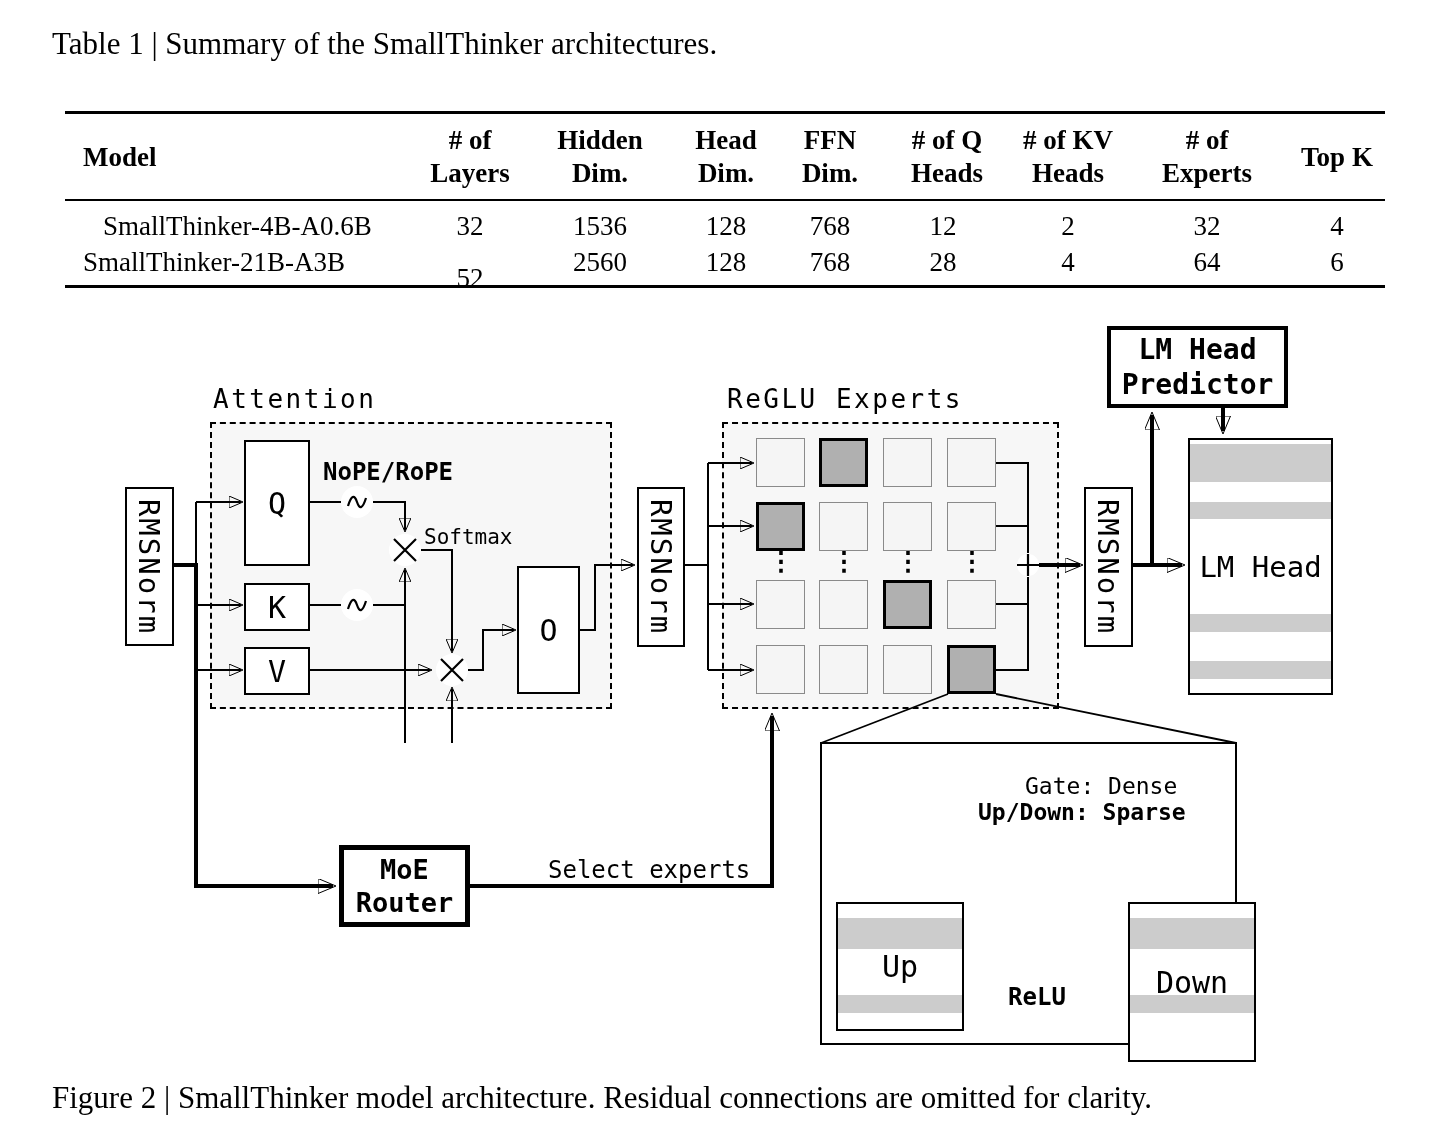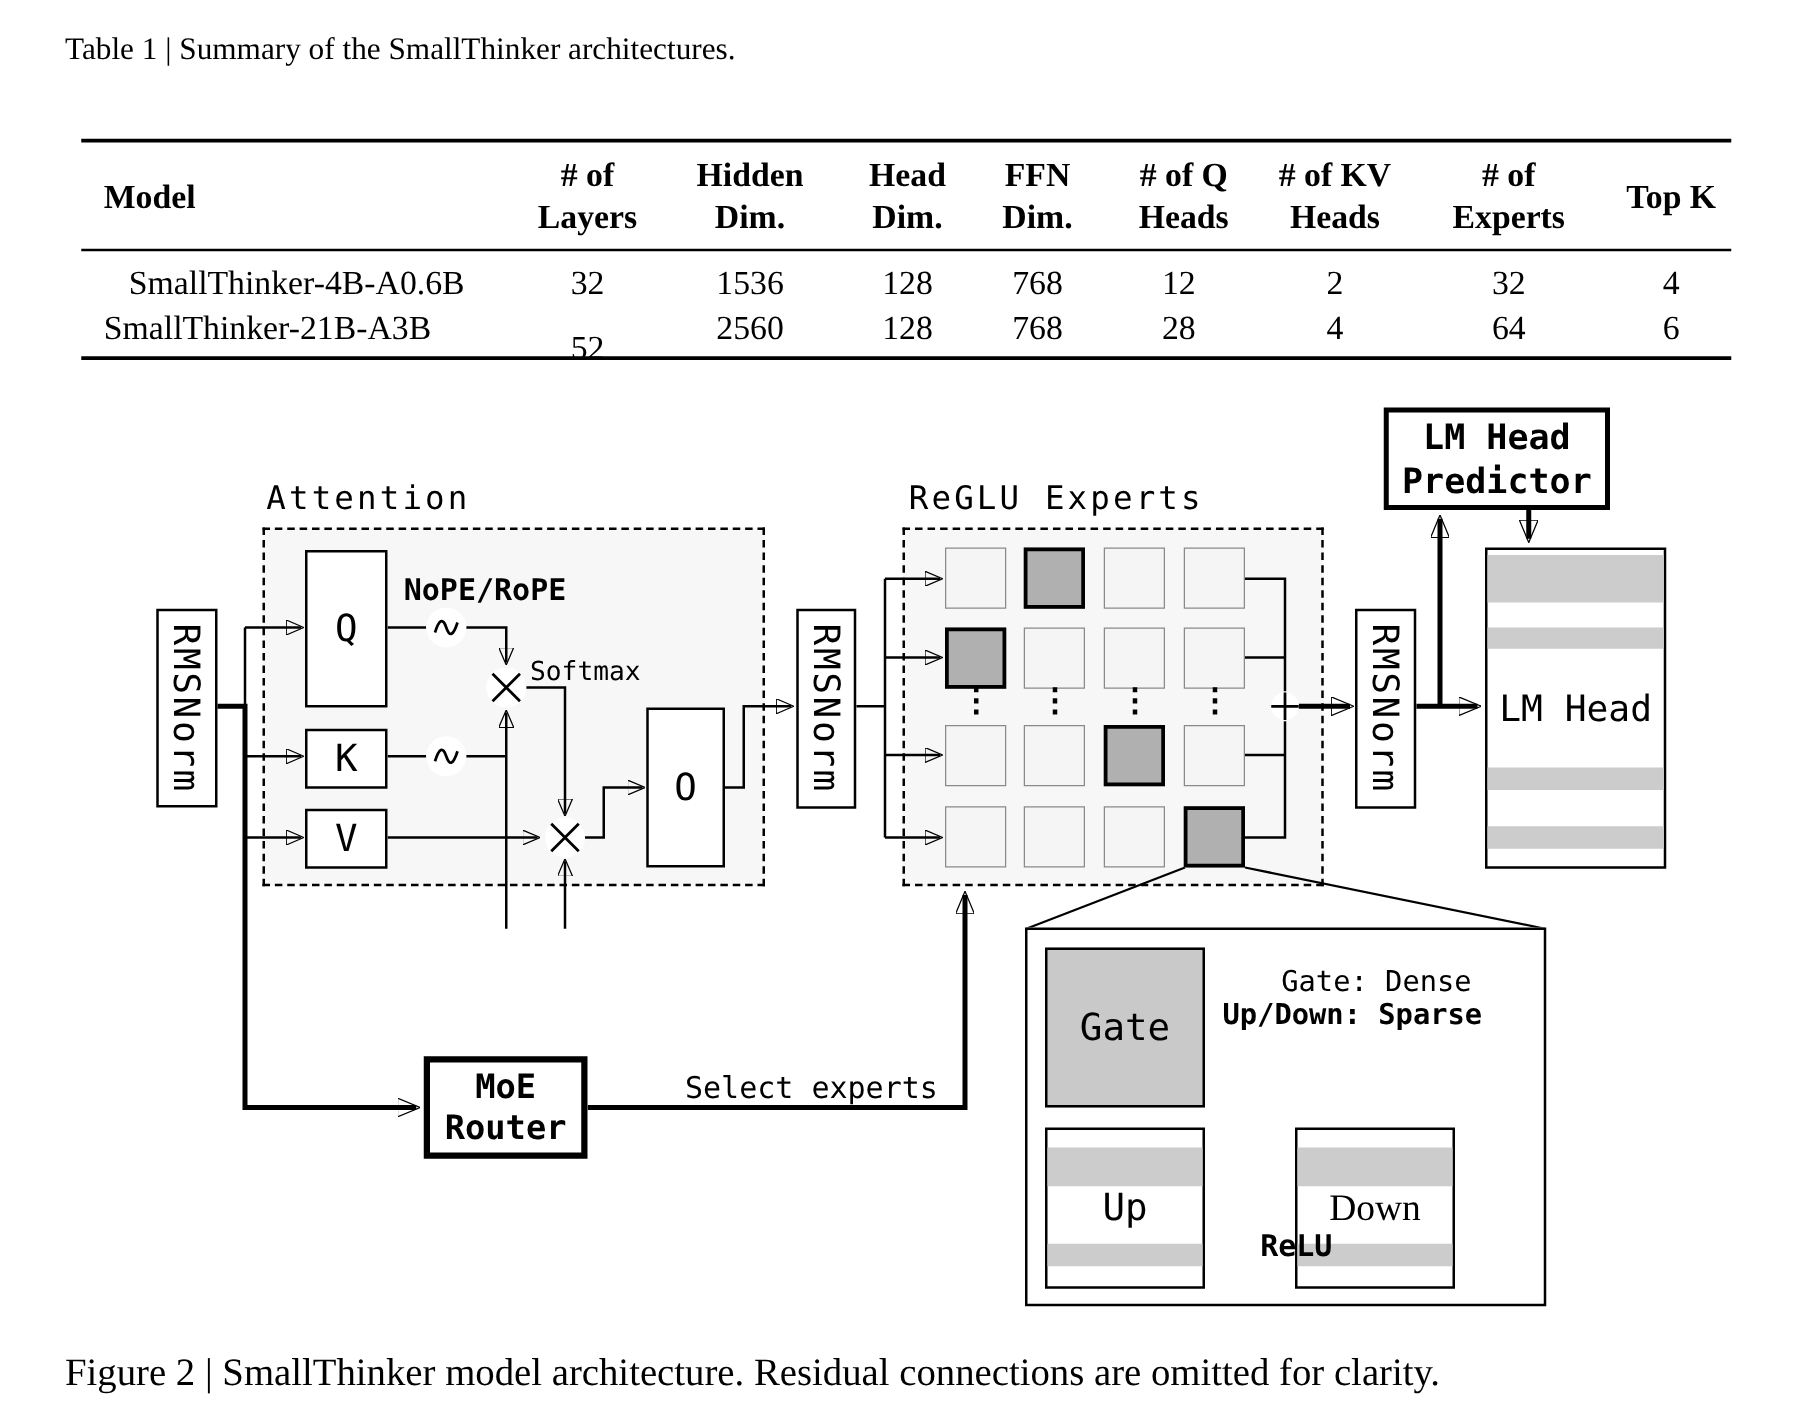--- a/index.html
+++ b/index.html
@@ -8,21 +8,21 @@
     position: relative;
     width: 1446px; height: 1142px;
     background: #ffffff;
     font-family: "DejaVu Sans Mono", monospace;
     color:#000;
     overflow: hidden;
   }
   .abs { position:absolute; }
   
   .serif { font-family: "Liberation Serif", serif; }
-  .title { font-size:25px; }
+  .title { font-size:31px; }
   .caption { font-size:31px; }
   
   .rule { position:absolute; background:#000; }
   .th {
     position:absolute; top:116px; height:82px;
     display:flex; flex-direction:column; justify-content:center; align-items:center;
     font-family:"Liberation Serif", serif; font-weight:bold; font-size:27px; line-height:33px;
     text-align:center;
   }
   .th span:empty { display:none; }
@@ -272,32 +272,29 @@
 
   <div class="dbox" style="left:1188px; top:438px; width:145px; height:257px; border-width:2.5px; justify-content:center;">
     <div class="stripe" style="top:4px; height:38px;"></div>
     <div class="stripe" style="top:62px; height:17px;"></div>
     <div class="stripe" style="top:174px; height:18px;"></div>
     <div class="stripe" style="top:221px; height:18px;"></div>
     <span style="position:relative; font-size:29px;">LM Head</span>
   </div>
 
   <div class="dbox" style="left:820px; top:742px; width:417px; height:303px; border-width:2.5px;"></div>
-  <div class="dbox big" style="left:836px; top:758px; width:128px; height:128px; background:#c9c9c9;">
-    <span>Gate</span>
-  </div>
   <div class="lbl" style="left:1025px; top:773px; font-size:23px;">Gate: Dense</div>
   <div class="lbl b" style="left:978px; top:799px; font-size:23px;">Up/Down: Sparse</div>
 
   <div class="dbox big" style="left:836px; top:902px; width:128px; height:129px;">
     <div class="stripe" style="top:14px; height:31px;"></div>
     <div class="stripe" style="top:91px; height:18px;"></div>
     <span style="position:relative;">Up</span>
   </div>
-  <div class="dbox big" style="left:1036px; top:902px; width:128px; height:129px;font-family:Liberation Serif, serif;">
+  <div class="dbox big" style="left:1128px; top:902px; width:128px; height:160px;">
     <div class="stripe" style="top:14px; height:31px;"></div>
     <div class="stripe" style="top:91px; height:18px;"></div>
     <span style="position:relative;">Down</span>
   </div>
   <div class="lbl b" style="left:1037px; top:983px; font-size:24px; transform:translateX(-50%);">ReLU</div>
 
   <div class="abs serif caption" style="left:52px; top:1080px;">Figure 2 | SmallThinker model architecture. Residual connections are omitted for clarity.</div>
 
 </div>
 

